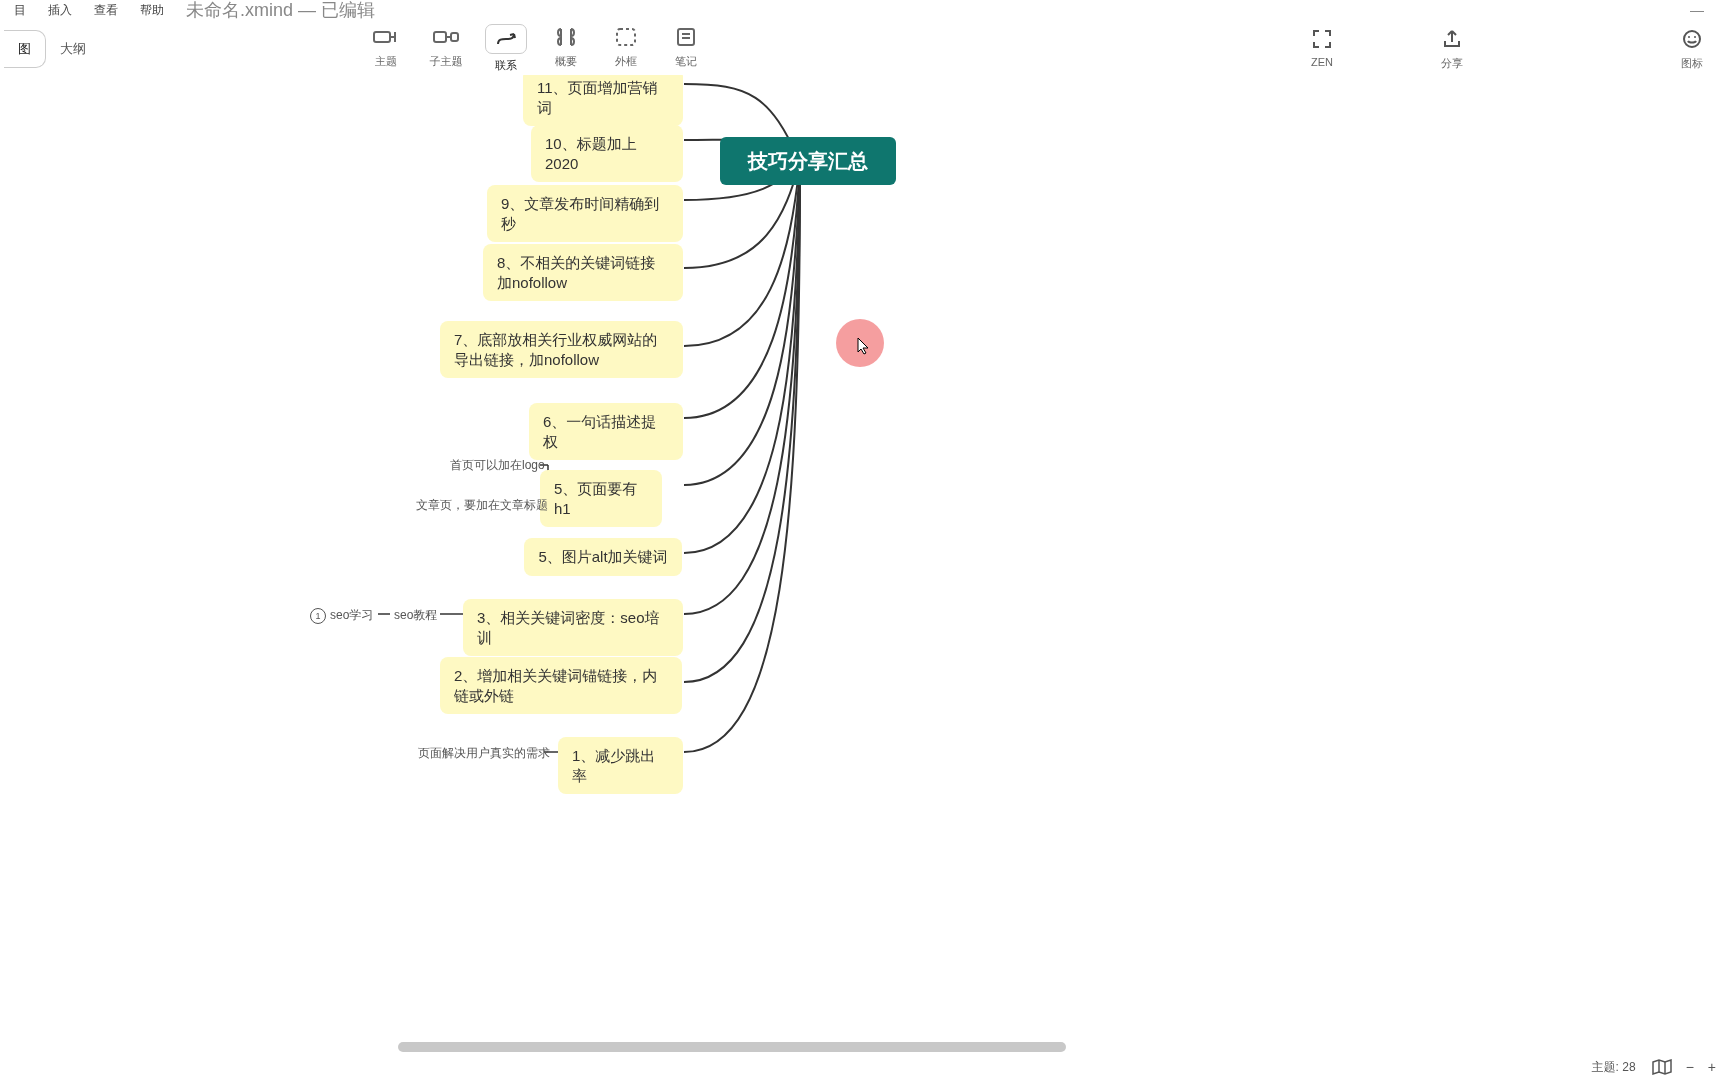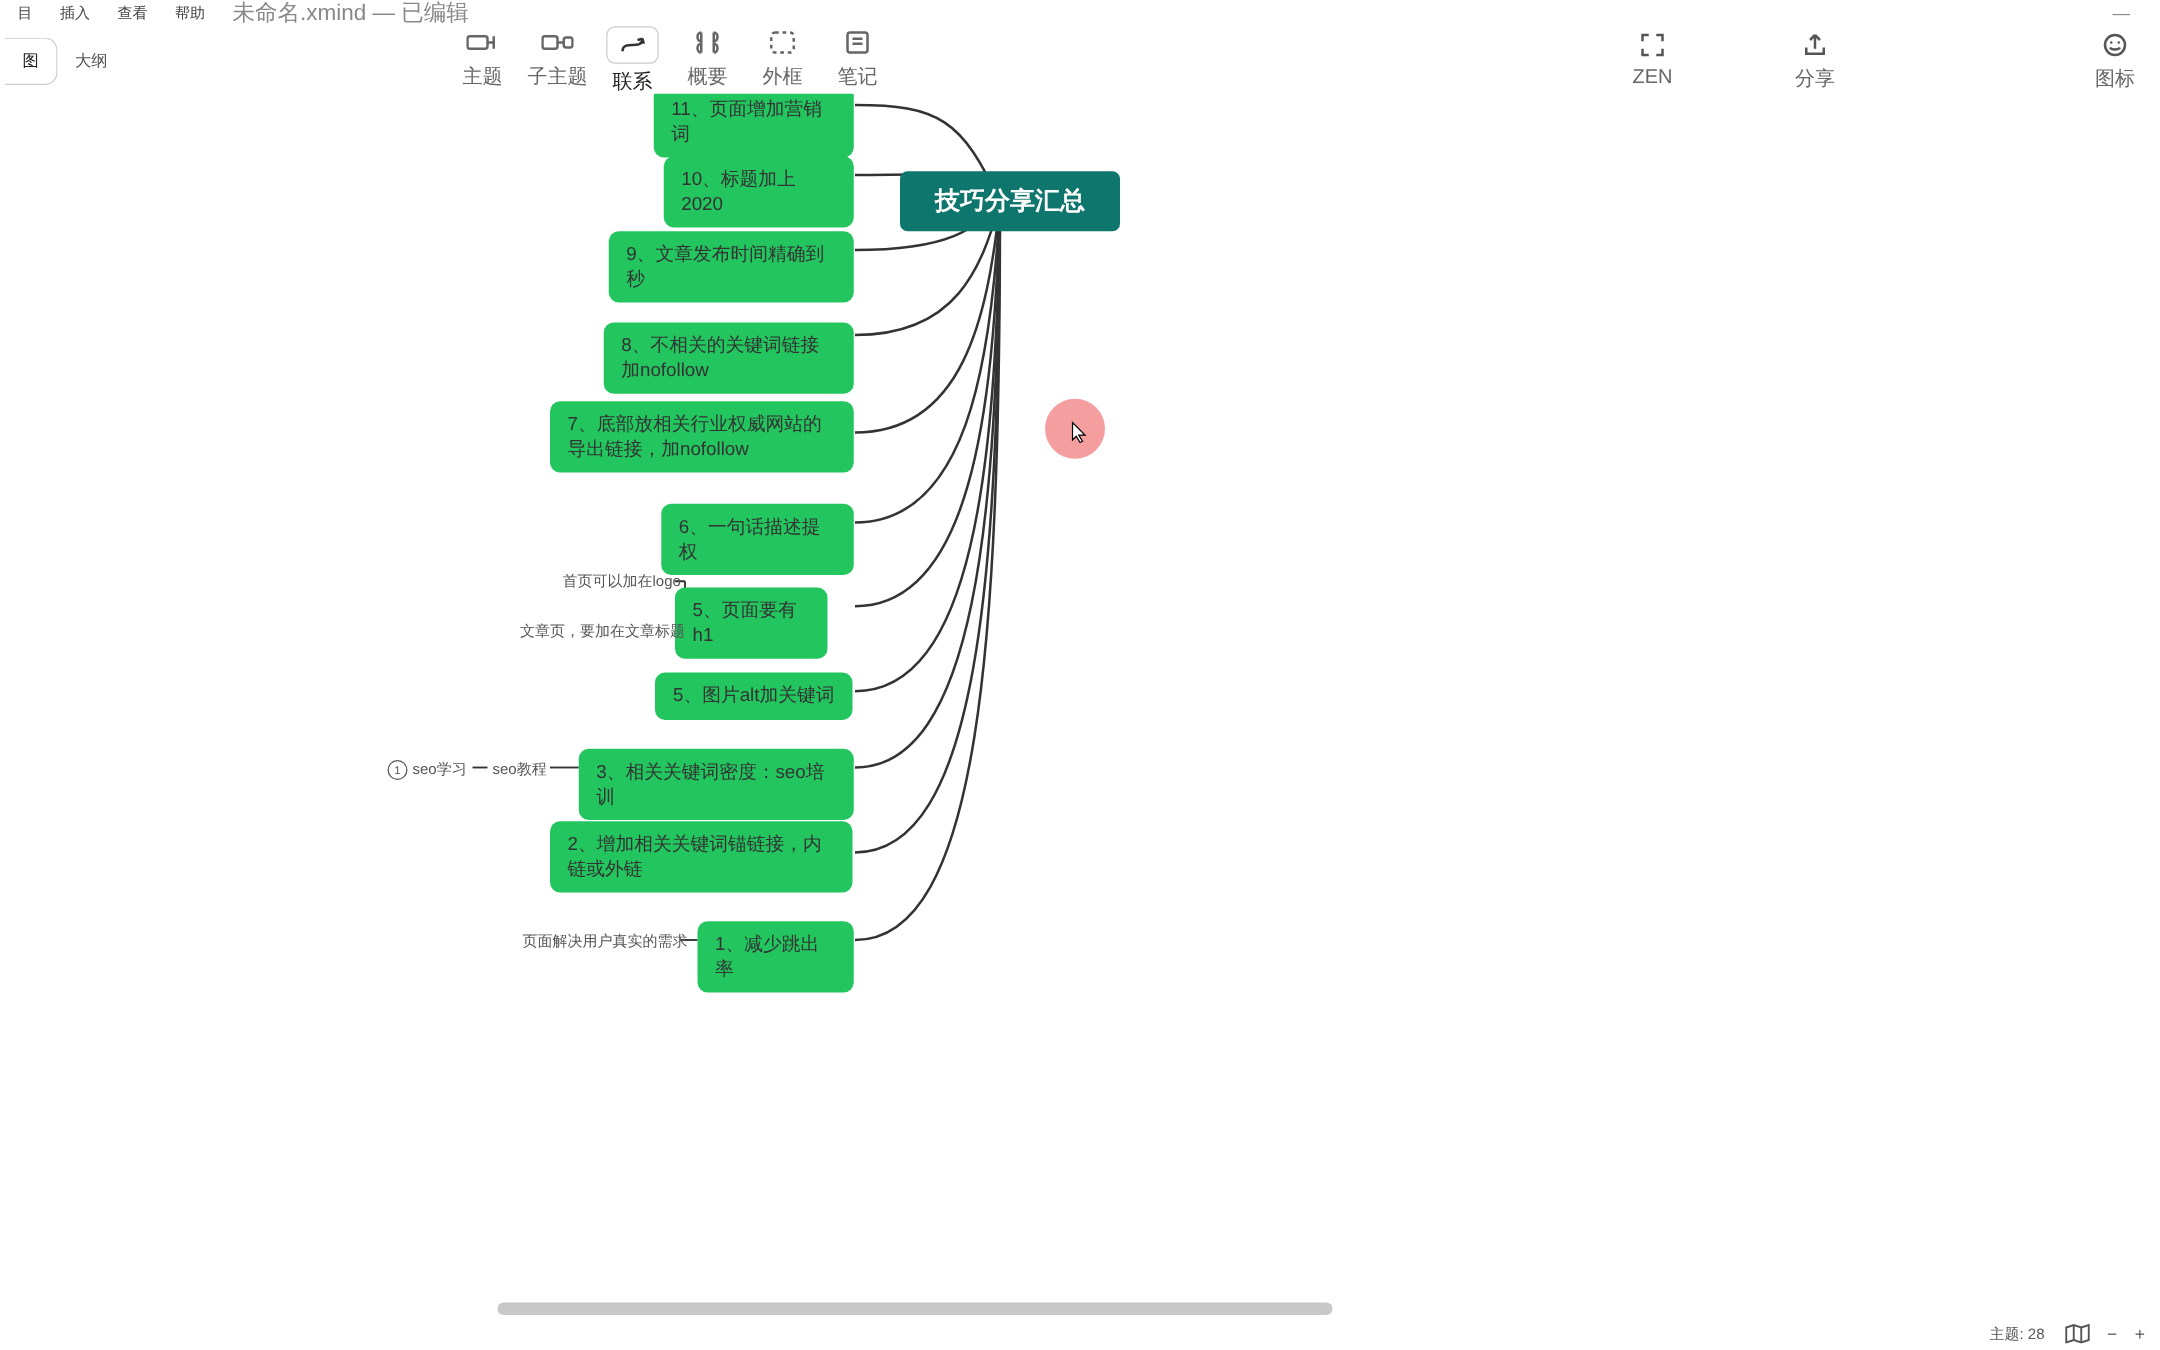--- a/index.html
+++ b/index.html
@@ -10,36 +10,36 @@
 .menubar .doc-title{color:#888;font-size:18px}
 .menubar .winbtn{margin-left:auto;margin-right:22px;color:#888;font-size:14px;letter-spacing:2px}
 
 
 .toolbar{height:55px;border-bottom:1px solid #e0e0e0;display:flex;align-items:center;position:relative;font-size:12px;color:#555}
 .tb-left{display:flex;align-items:center;padding-left:4px}
 .tb-left .tab{height:36px;line-height:36px;padding:0 14px;font-size:13px;color:#555}
 .tb-left .tab.active{color:#222;border-top-right-radius:8px}
 .tb-left .tab:first-child{border:1px solid #ccc;border-left:none;border-top-right-radius:10px;border-bottom-right-radius:10px;font-weight:500}
 .tb-mid{position:absolute;left:356px;display:flex;align-items:flex-start}
-.tb-btn{width:60px;text-align:center;font-size:16px;color:#666}
+.tb-btn{width:60px;text-align:center;font-size:11px;color:#666}
 .tb-btn.selected svg, .tb-btn.selected .ic{filter:none}
 .tb-btn.selected{color:#222}
 .tb-btn .ic{height:26px;display:flex;align-items:center;justify-content:center;margin-bottom:4px}
 .tb-btn.selected .ic-pill{border:1px solid #ccc;height:28px;border-radius:7px;display:flex;align-items:center;justify-content:center;background:#fff;width:40px;margin:0 auto 4px}
 .tb-right{margin-left:auto;display:flex;align-items:flex-start;padding-right:6px}
 .tb-right .tb-btn{width:60px}
 
 
 
 
 .canvas{position:absolute;top:75px;left:0;right:0;bottom:26px;overflow:hidden;background:#fff}
 
 
 .node{position:absolute;border-radius:8px;font-size:15px;line-height:1.3;padding:9px 14px;display:flex;align-items:center;justify-content:center;text-align:left}
-.node.gray{background:#22c55e;color:#333}
+.node.gray{background:#fef9c3;color:#333}
 .node.red{background:#0f766e;color:#fff;font-weight:700;font-size:20px;border-radius:6px}
 .subnote{position:absolute;font-size:12px;color:#555}
 .num-circle{display:inline-flex;width:14px;height:14px;border:1px solid #555;border-radius:50%;align-items:center;justify-content:center;font-size:9px;margin-right:4px}
 
 
 .cursor-ring{position:absolute;width:48px;height:48px;border-radius:50%;background:rgba(235,61,64,.5)}
 .cursor-arrow{position:absolute;font-size:14px;color:#000}
 
 
 .bottombar{position:absolute;left:0;right:0;bottom:0;height:26px;display:flex;align-items:center;font-size:12px;color:#555}
@@ -192,21 +192,21 @@
 
   <div class="node gray" style="left:523px;top:-6px;width:132px">
       <span>11、页面增加营销词</span>
     </div>
   <div class="node gray" style="left:531px;top:50px;width:124px">
       <span>10、标题加上2020</span>
     </div>
   <div class="node gray" style="left:487px;top:110px;width:168px">
       <span>9、文章发布时间精确到秒</span>
     </div>
-  <div class="node gray" style="left:483px;top:183px;width:172px">
+  <div class="node gray" style="left:483px;top:169px;width:172px">
       <span>8、不相关的关键词链接加nofollow</span>
     </div>
   <div class="node gray" style="left:440px;top:246px;width:215px">
       <span>7、底部放相关行业权威网站的导出链接，加nofollow</span>
     </div>
   <div class="node gray" style="left:529px;top:328px;width:126px">
       <span>6、一句话描述提权</span>
     </div>
   <div class="node gray" style="left:540px;top:395px;width:94px">
       <span>5、页面要有h1</span>

